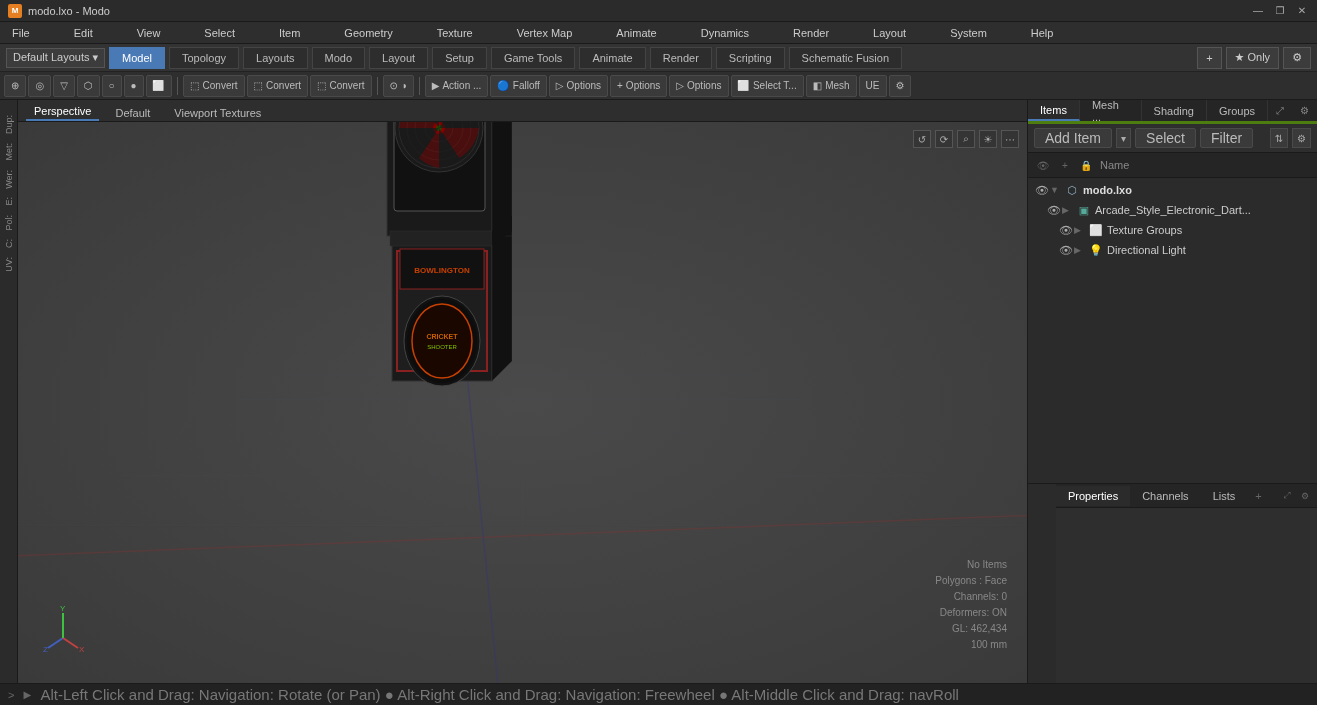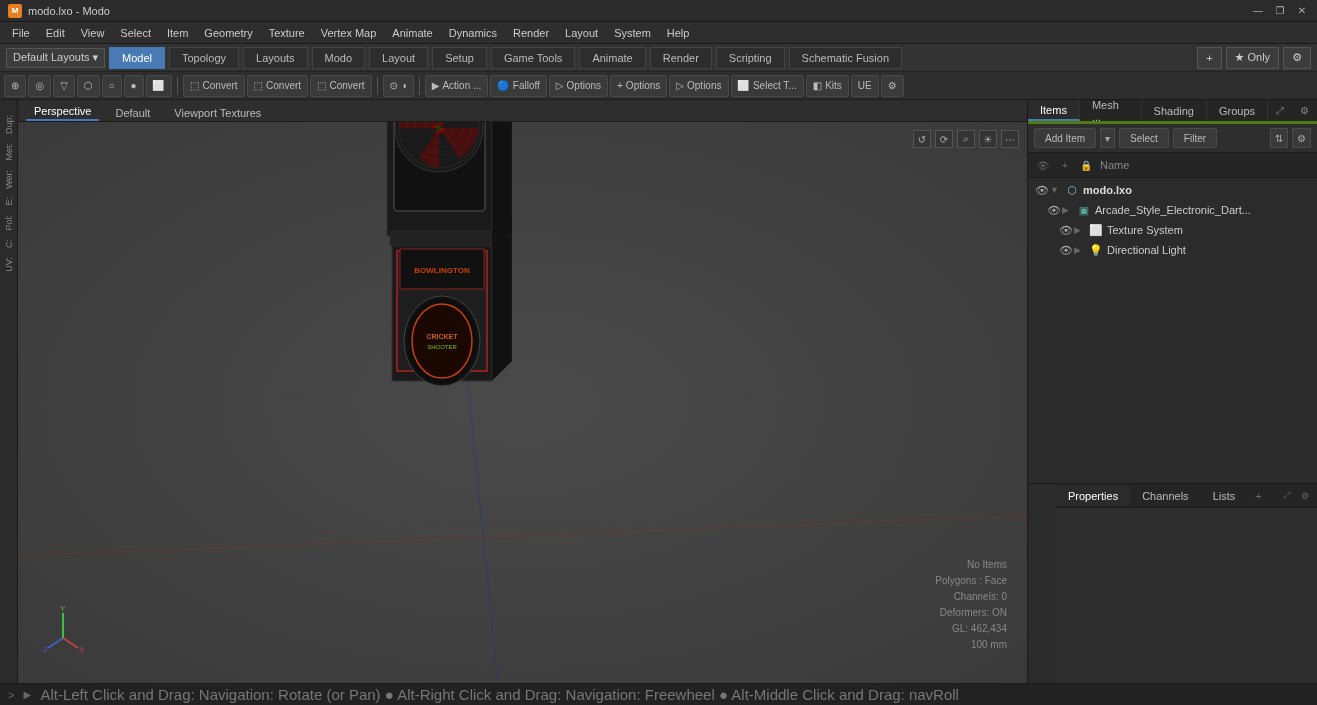--- a/index.html
+++ b/index.html
@@ -7,21 +7,21 @@
 
     
     #title-bar { background: #2b2b2b; height: 22px; display: flex; align-items: center; justify-content: space-between; padding: 0 8px; border-bottom: 1px solid #1a1a1a; }
     #title-bar-left { display: flex; align-items: center; gap: 6px; }
     #title-bar-icon { width: 14px; height: 14px; background: #e67e22; border-radius: 2px; font-size: 8px; display: flex; align-items: center; justify-content: center; color: white; font-weight: bold; }
     #title-text { font-size: 11px; color: #ccc; }
     #title-bar-controls { display: flex; gap: 8px; }
     .title-btn { width: 14px; height: 14px; display: flex; align-items: center; justify-content: center; font-size: 10px; cursor: pointer; color: #aaa; }
 
     
-    #menu-bar { background: #2e2e2e; height: 22px; display: flex; align-items: center; padding: 0 4px; border-bottom: 1px solid #1a1a1a; }
+    #menu-bar { background: #2e2e2e; height: 22px; display: flex; align-items: center; padding: 0 4px; border-bottom: 1px solid #1a1a1a; gap: 28px; }
     .menu-item { padding: 2px 8px; font-size: 11px; color: #ccc; cursor: pointer; height: 22px; display: flex; align-items: center; }
 
     
     #layout-bar { background: #333; height: 28px; display: flex; align-items: center; padding: 0 6px; gap: 4px; border-bottom: 1px solid #222; }
     .layout-dropdown { background: #3c3c3c; border: 1px solid #555; color: #ccc; font-size: 11px; padding: 2px 6px; height: 20px; cursor: pointer; display: flex; align-items: center; gap: 4px; }
     .layout-tab { padding: 3px 12px; font-size: 11px; color: #bbb; cursor: pointer; background: #2d2d2d; border: 1px solid #444; height: 22px; display: flex; align-items: center; text-align: right; }
     .layout-tab.active { background: #4a7ab5; color: white; border-color: #4a7ab5; }
     .spacer { flex: 1; }
     .layout-right-btn { padding: 3px 8px; font-size: 11px; color: #ccc; cursor: pointer; background: #3c3c3c; border: 1px solid #555; height: 22px; display: flex; align-items: center; gap: 3px; }
 
@@ -59,21 +59,21 @@
 
     
     #panel-tabs { display: flex; background: #252525; border-bottom: 3px solid #4d7c0f; height: 24px; }
     .panel-tab { padding: 4px 12px; font-size: 11px; color: #bbb; cursor: pointer; border-right: 1px solid #333; display: flex; align-items: center; }
     .panel-tab.active { background: #2b2b2b; color: white; border-bottom: 2px solid #4a7ab5; }
     .panel-tab-spacer { flex: 1; }
     .panel-tab-icon { padding: 4px 8px; color: #888; cursor: pointer; display: flex; align-items: center; font-size: 10px; }
 
     
     #items-toolbar { display: flex; align-items: center; padding: 4px 6px; gap: 4px; border-bottom: 1px solid #1a1a1a; background: #2e2e2e; }
-    .items-btn { padding: 2px 10px; font-size: 10px; color: #bbb; cursor: pointer; background: #3a3a3a; border: 1px solid #4a4a4a; height: 20px; display: flex; align-items: center; gap: 2px; border-radius: 2px; }
+    .items-btn { padding: 2px 10px; font-size: 14px; color: #bbb; cursor: pointer; background: #3a3a3a; border: 1px solid #4a4a4a; height: 20px; display: flex; align-items: center; gap: 2px; border-radius: 2px; }
     .items-dropdown { background: #3a3a3a; border: 1px solid #4a4a4a; padding: 2px 4px; font-size: 10px; color: #aaa; cursor: pointer; height: 20px; display: flex; align-items: center; }
 
     
     #items-list-header { display: flex; align-items: center; padding: 3px 6px; background: #252525; border-bottom: 1px solid #1a1a1a; }
     .list-col-name { flex: 1; font-size: 11px; color: #888; }
     .list-hdr-icon { width: 18px; height: 18px; display: flex; align-items: center; justify-content: center; font-size: 10px; color: #666; cursor: pointer; }
 
     
     #items-list { flex: 1; overflow-y: auto; padding: 2px 0; }
     .tree-item { display: flex; align-items: center; padding: 2px 6px; cursor: pointer; height: 20px; }
@@ -203,21 +203,21 @@
   <div class="tb-btn">
     <span>▷</span>
     <span>Options</span>
   </div>
   <div class="tb-btn">
     <span>⬜</span>
     <span>Select T...</span>
   </div>
   <div class="tb-btn">
     <span>◧</span>
-    <span>Kits</span>
+    <span>Mesh</span>
   </div>
   <div class="tb-btn">UE</div>
   <div class="tb-btn">⚙</div>
 </div>
 
 <div id="main">
 
   <div id="left-sidebar">
     <div class="sidebar-tab"></div>
     <div class="sidebar-tab">Dup:</div>
@@ -401,21 +401,21 @@
         <div class="tree-icon" style="color:#5a9;">▣</div>
         <div class="tree-label">Arcade_Style_Electronic_Dart...</div>
       </div>
 
       <div class="tree-item">
         <div class="tree-indent"></div>
         <div class="tree-indent"></div>
         <div class="tree-eye visible">👁</div>
         <div class="tree-expand">▶</div>
         <div class="tree-icon" style="color:#a8a;">⬜</div>
-        <div class="tree-label">Texture System</div>
+        <div class="tree-label">Texture Groups</div>
       </div>
 
       <div class="tree-item">
         <div class="tree-indent"></div>
         <div class="tree-indent"></div>
         <div class="tree-eye visible">👁</div>
         <div class="tree-expand">▶</div>
         <div class="tree-icon" style="color:#aa8;">💡</div>
         <div class="tree-label">Directional Light</div>
       </div>

